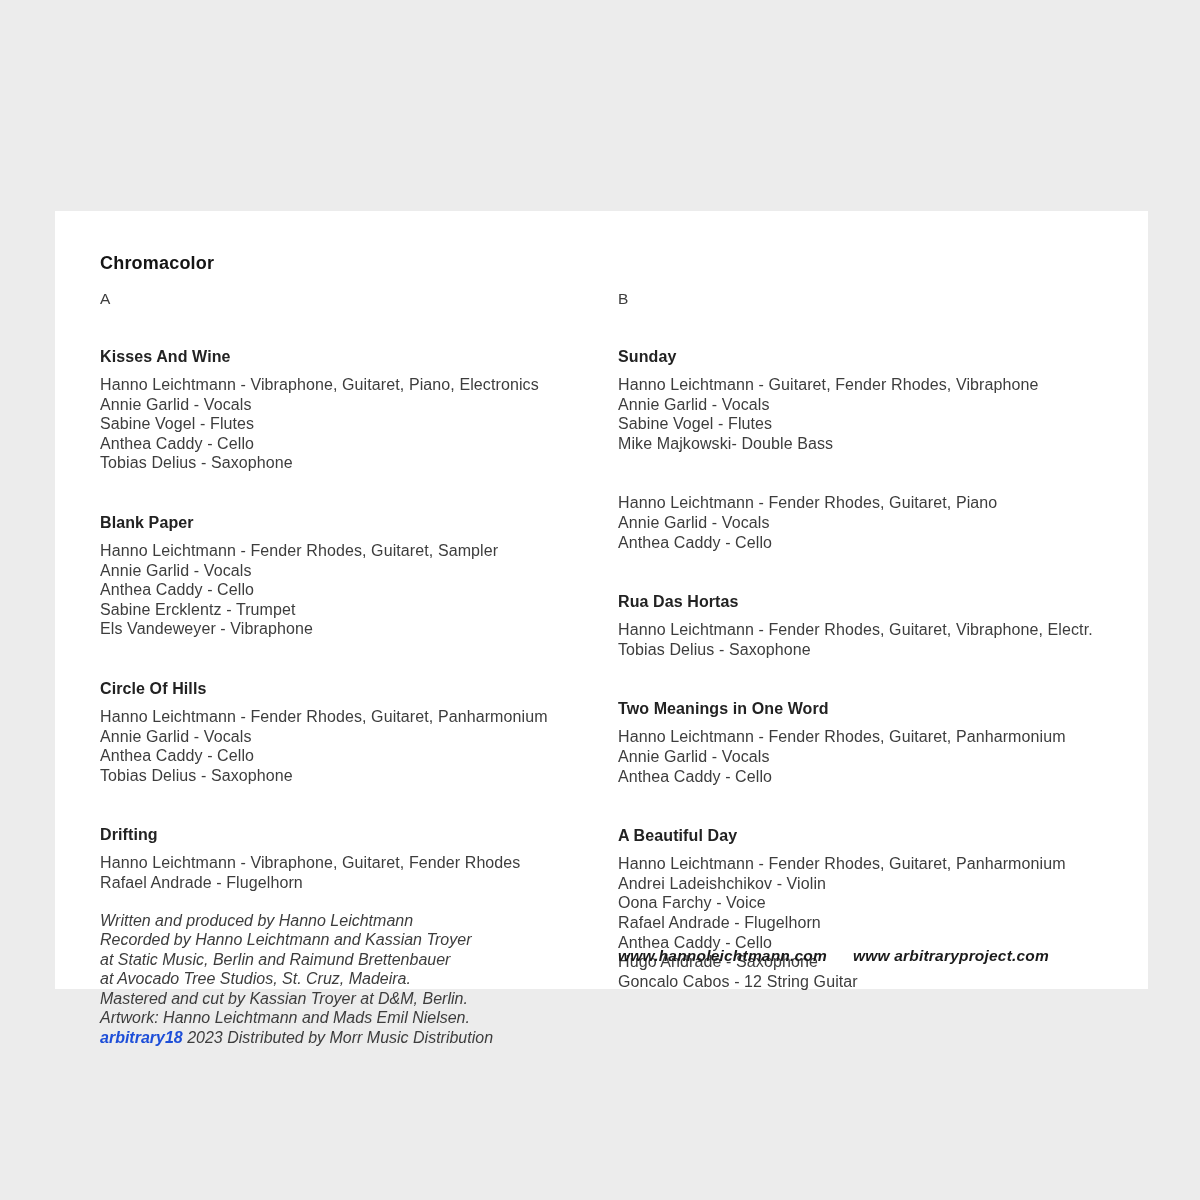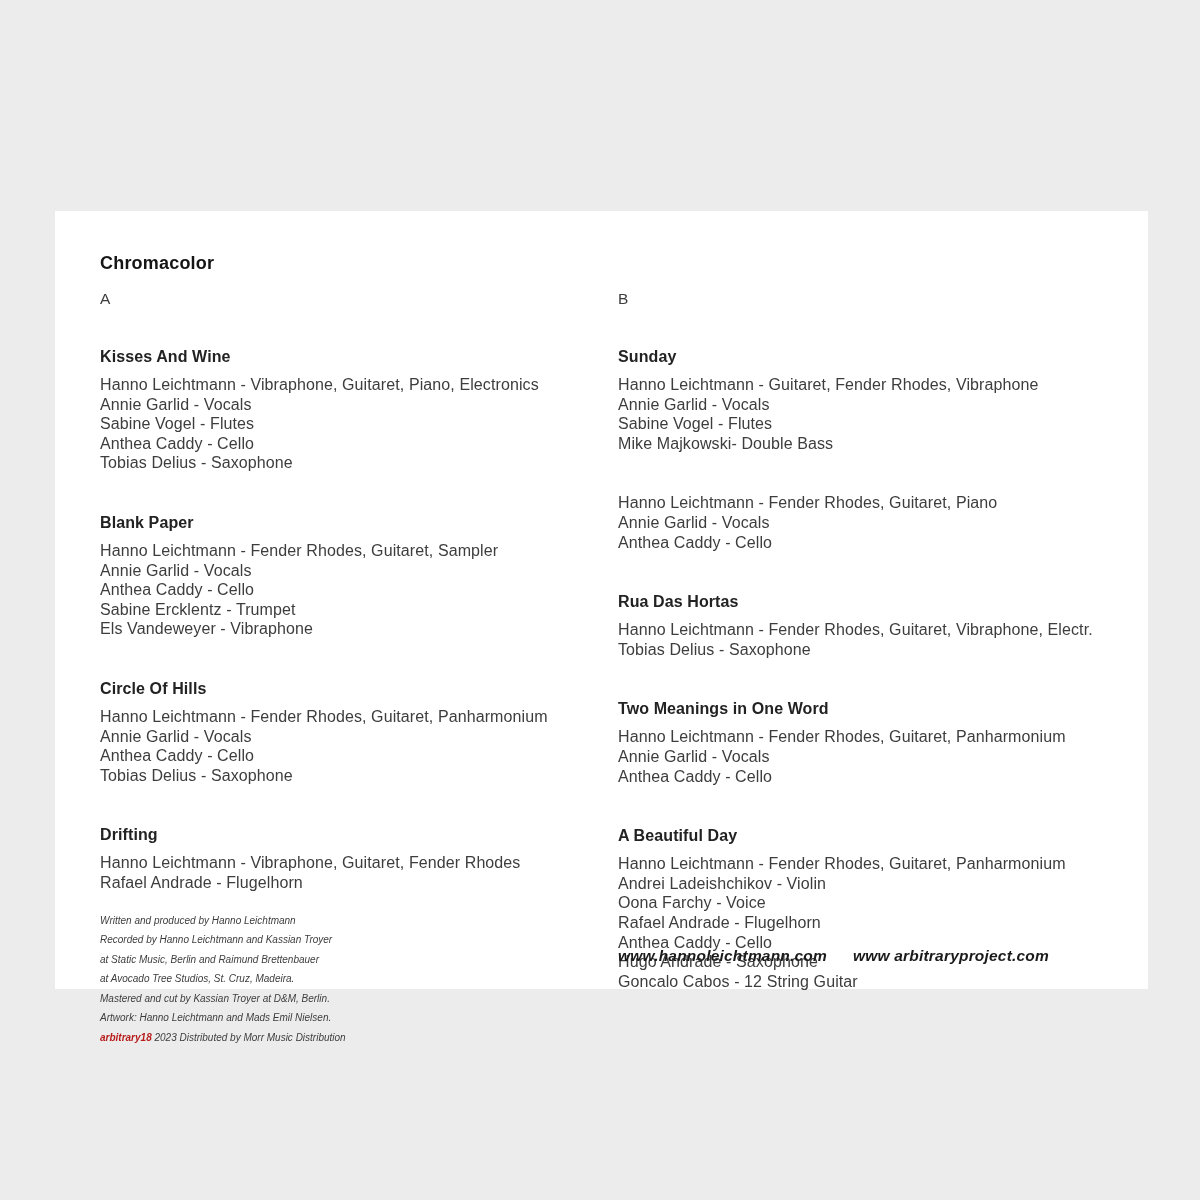--- a/index.html
+++ b/index.html
@@ -61,28 +61,28 @@
     line-height: 19.6px;
     color: #3d3d3d;
     letter-spacing: 0.1px;
     white-space: nowrap;
   }
   .credits {
     margin-top: 18px;
     font-style: italic;
   }
   .credits .credit-line {
-    font-size: 10px;
+    font-size: 16px;
     line-height: 19.6px;
     color: #3d3d3d;
     white-space: nowrap;
   }
   .credits .label-bold {
     font-weight: 700;
-    color: #b91c1c;
+    color: #1d4ed8;
     margin-top: 46px;
   }
   .websites {
     position: absolute;
     left: 563px;
     top: 735px;
     display: flex;
     gap: 26px;
     font-size: 15.5px;
     line-height: 20px;

